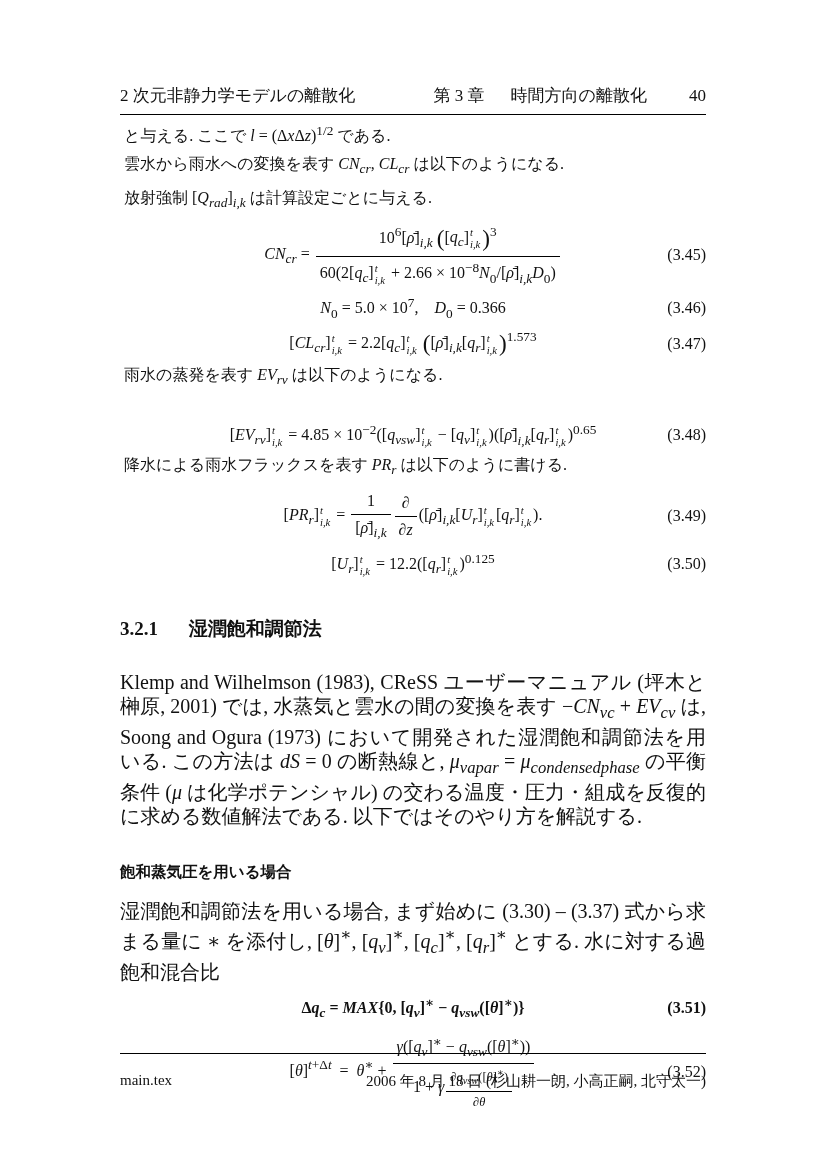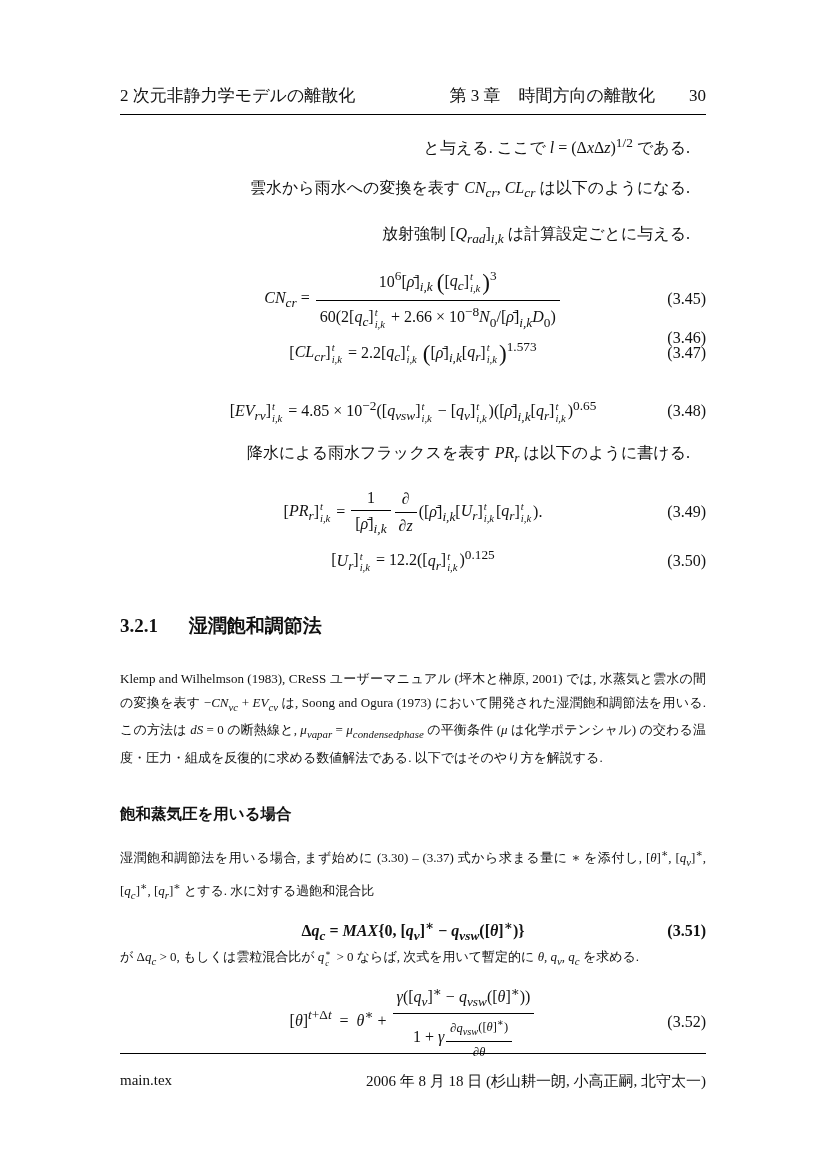--- a/index.html
+++ b/index.html
@@ -10,29 +10,29 @@
   }
   .page{position:relative;width:826px;height:1169px;overflow:hidden;background:#fff;border-radius:11px;}
   .doc{position:absolute;left:120px;top:0;width:586px;}
 
   
   .pg-header{
     display:flex;justify-content:space-between;align-items:baseline;
     margin-top:84px;padding-bottom:7px;border-bottom:1px solid #000;
     font-size:17px;
   }
-  .pg-header .hright{display:flex;gap:4px;align-items:baseline;}
+  .pg-header .hright{display:flex;gap:12px;align-items:baseline;}
   .pg-header .chap{margin-right:14px;}
   .pg-header .chap-title{margin-right:30px;}
 
   
-  p.line{font-size:16px;line-height:24px;margin:16px;text-align:right;}
+  p.line{font-size:16px;line-height:24px;margin:4px;}
   .mt25{margin-top:25px;} .mt20{margin-top:20px;}
   .mt14{margin-top:14px;} .mt10{margin-top:10px;}
-  p.block{font-size:13px;line-height:24px;margin:0;text-align:justify;}
+  p.block{font-size:20px;line-height:24px;margin:0;text-align:justify;}
 
   
   .eq{position:relative;text-align:center;font-size:16px;line-height:1.35;}
   .eq .eq-body{display:inline-block;vertical-align:middle;}
   .eq .eq-no{position:absolute;right:0;top:50%;transform:translateY(-50%);font-style:normal;}
   .eq i, p.line i, p.block i{font-family:inherit;}
 
   .frac{display:inline-block;vertical-align:middle;text-align:center;margin:0 2px;}
   .frac .fnum{display:block;padding:0 4px 2px;}
   .frac .fden{display:block;border-top:1px solid #000;padding:2px 4px 0;}
@@ -66,40 +66,42 @@
 <body>
 
 <div class="page">
   <div class="doc">
 
     <div class="pg-header">
       <span>2 次元非静力学モデルの離散化</span>
       <span class="hright">
         <span class="chap">第 3 章</span>
         <span class="chap-title">時間方向の離散化</span>
-        <span>30</span>
+        <span>40</span>
       </span>
     </div>
 
     <p class="line mt25">と与える. ここで <i>l</i> = (Δ<i>x</i>Δ<i>z</i>)<sup>1/2</sup> である.</p>
     <p class="line mt20">雲水から雨水への変換を表す <i>CN<sub>cr</sub></i>, <i>CL<sub>cr</sub></i> は以下のようになる.</p>
     <p class="line mt20">放射強制 [<i>Q<sub>rad</sub></i>]<sub><i>i,k</i></sub> は計算設定ごとに与える.</p>
 
     <div class="eq" style="margin-top:8px;">
       <span class="eq-body"><i>CN<sub>cr</sub></i> = <span class="frac"><span class="fnum">10<sup>6</sup>[<i>ρ̄</i>]<sub><i>i,k</i></sub> <span class="bp">(</span>[<i>q<sub>c</sub></i>]<span class="ss"><span>t</span><span>i,k</span></span><span class="bp">)</span><sup>3</sup></span><span class="fden">60(2[<i>q<sub>c</sub></i>]<span class="ss"><span>t</span><span>i,k</span></span> + 2.66 × 10<sup>−8</sup><i>N</i><sub>0</sub>/[<i>ρ̄</i>]<sub><i>i,k</i></sub><i>D</i><sub>0</sub>)</span></span></span>
       <span class="eq-no">(3.45)</span>
     </div>
     <div class="eq" style="margin-top:6px;">
+      <span class="eq-body"><i>N</i><sub>0</sub> = 5.0 × 10<sup>7</sup>,  <i>D</i><sub>0</sub> = 0.366</span>
       <span class="eq-no">(3.46)</span>
     </div>
     <div class="eq" style="margin-top:6px;">
       <span class="eq-body">[<i>CL<sub>cr</sub></i>]<span class="ss"><span>t</span><span>i,k</span></span> = 2.2[<i>q<sub>c</sub></i>]<span class="ss"><span>t</span><span>i,k</span></span> <span class="bp">(</span>[<i>ρ̄</i>]<sub><i>i,k</i></sub>[<i>q<sub>r</sub></i>]<span class="ss"><span>t</span><span>i,k</span></span><span class="bp">)</span><sup>1.573</sup></span>
       <span class="eq-no">(3.47)</span>
     </div>
 
+    <p class="line mt14">雨水の蒸発を表す <i>EV<sub>rv</sub></i> は以下のようになる.</p>
 
     <div class="eq" style="margin-top:28px;">
       <span class="eq-body">[<i>EV<sub>rv</sub></i>]<span class="ss"><span>t</span><span>i,k</span></span> = 4.85 × 10<sup>−2</sup>([<i>q<sub>vsw</sub></i>]<span class="ss"><span>t</span><span>i,k</span></span> − [<i>q<sub>v</sub></i>]<span class="ss"><span>t</span><span>i,k</span></span>)([<i>ρ̄</i>]<sub><i>i,k</i></sub>[<i>q<sub>r</sub></i>]<span class="ss"><span>t</span><span>i,k</span></span>)<sup>0.65</sup></span>
       <span class="eq-no">(3.48)</span>
     </div>
 
     <p class="line mt14">降水による雨水フラックスを表す <i>PR<sub>r</sub></i> は以下のように書ける.</p>
 
     <div class="eq" style="margin-top:8px;">
       <span class="eq-body">[<i>PR<sub>r</sub></i>]<span class="ss"><span>t</span><span>i,k</span></span> = <span class="frac"><span class="fnum">1</span><span class="fden">[<i>ρ̄</i>]<sub><i>i,k</i></sub></span></span><span class="frac"><span class="fnum"><i>∂</i></span><span class="fden"><i>∂z</i></span></span>([<i>ρ̄</i>]<sub><i>i,k</i></sub>[<i>U<sub>r</sub></i>]<span class="ss"><span>t</span><span>i,k</span></span>[<i>q<sub>r</sub></i>]<span class="ss"><span>t</span><span>i,k</span></span>).</span>
@@ -119,21 +121,20 @@
 
     <h3 class="subsection">飽和蒸気圧を用いる場合</h3>
 
     <p class="block" style="margin-top:16px;">湿潤飽和調節法を用いる場合, まず始めに (3.30) – (3.37) 式から求まる量に ∗ を添付し, [<i>θ</i>]<sup>∗</sup>, [<i>q<sub>v</sub></i>]<sup>∗</sup>, [<i>q<sub>c</sub></i>]<sup>∗</sup>, [<i>q<sub>r</sub></i>]<sup>∗</sup> とする. 水に対する過飽和混合比</p>
 
     <div class="eq" style="margin-top:10px;font-weight:bold;">
       <span class="eq-body">Δ<i>q<sub>c</sub></i> = <i>MAX</i>{0, [<i>q<sub>v</sub></i>]<sup>∗</sup> − <i>q<sub>vsw</sub></i>([<i>θ</i>]<sup>∗</sup>)}</span>
       <span class="eq-no">(3.51)</span>
     </div>
 
-    <p class="block mt10">が Δ<i>q<sub>c</sub></i> &gt; 0, もしくは雲粒混合比が <i>q</i><span class="ss"><span>∗</span><span>c</span></span> &gt; 0 ならば, 次式を用いて暫定的に <i>θ</i>, <i>q<sub>v</sub></i>, <i>q<sub>c</sub></i> を求める.</p>
 
     <div class="eq" style="margin-top:10px;">
       <span class="eq-body">[<i>θ</i>]<sup><i>t</i>+Δ<i>t</i></sup> = <i>θ</i><sup>∗</sup> + <span class="frac"><span class="fnum"><i>γ</i>([<i>q<sub>v</sub></i>]<sup>∗</sup> − <i>q<sub>vsw</sub></i>([<i>θ</i>]<sup>∗</sup>))</span><span class="fden">1 + <i>γ</i><span class="frac sm"><span class="fnum"><i>∂q<sub>vsw</sub></i>([<i>θ</i>]<sup>∗</sup>)</span><span class="fden"><i>∂θ</i></span></span></span></span></span>
       <span class="eq-no">(3.52)</span>
     </div>
 
   </div>
 
   <div class="pg-footer">
     <span>main.tex</span>

